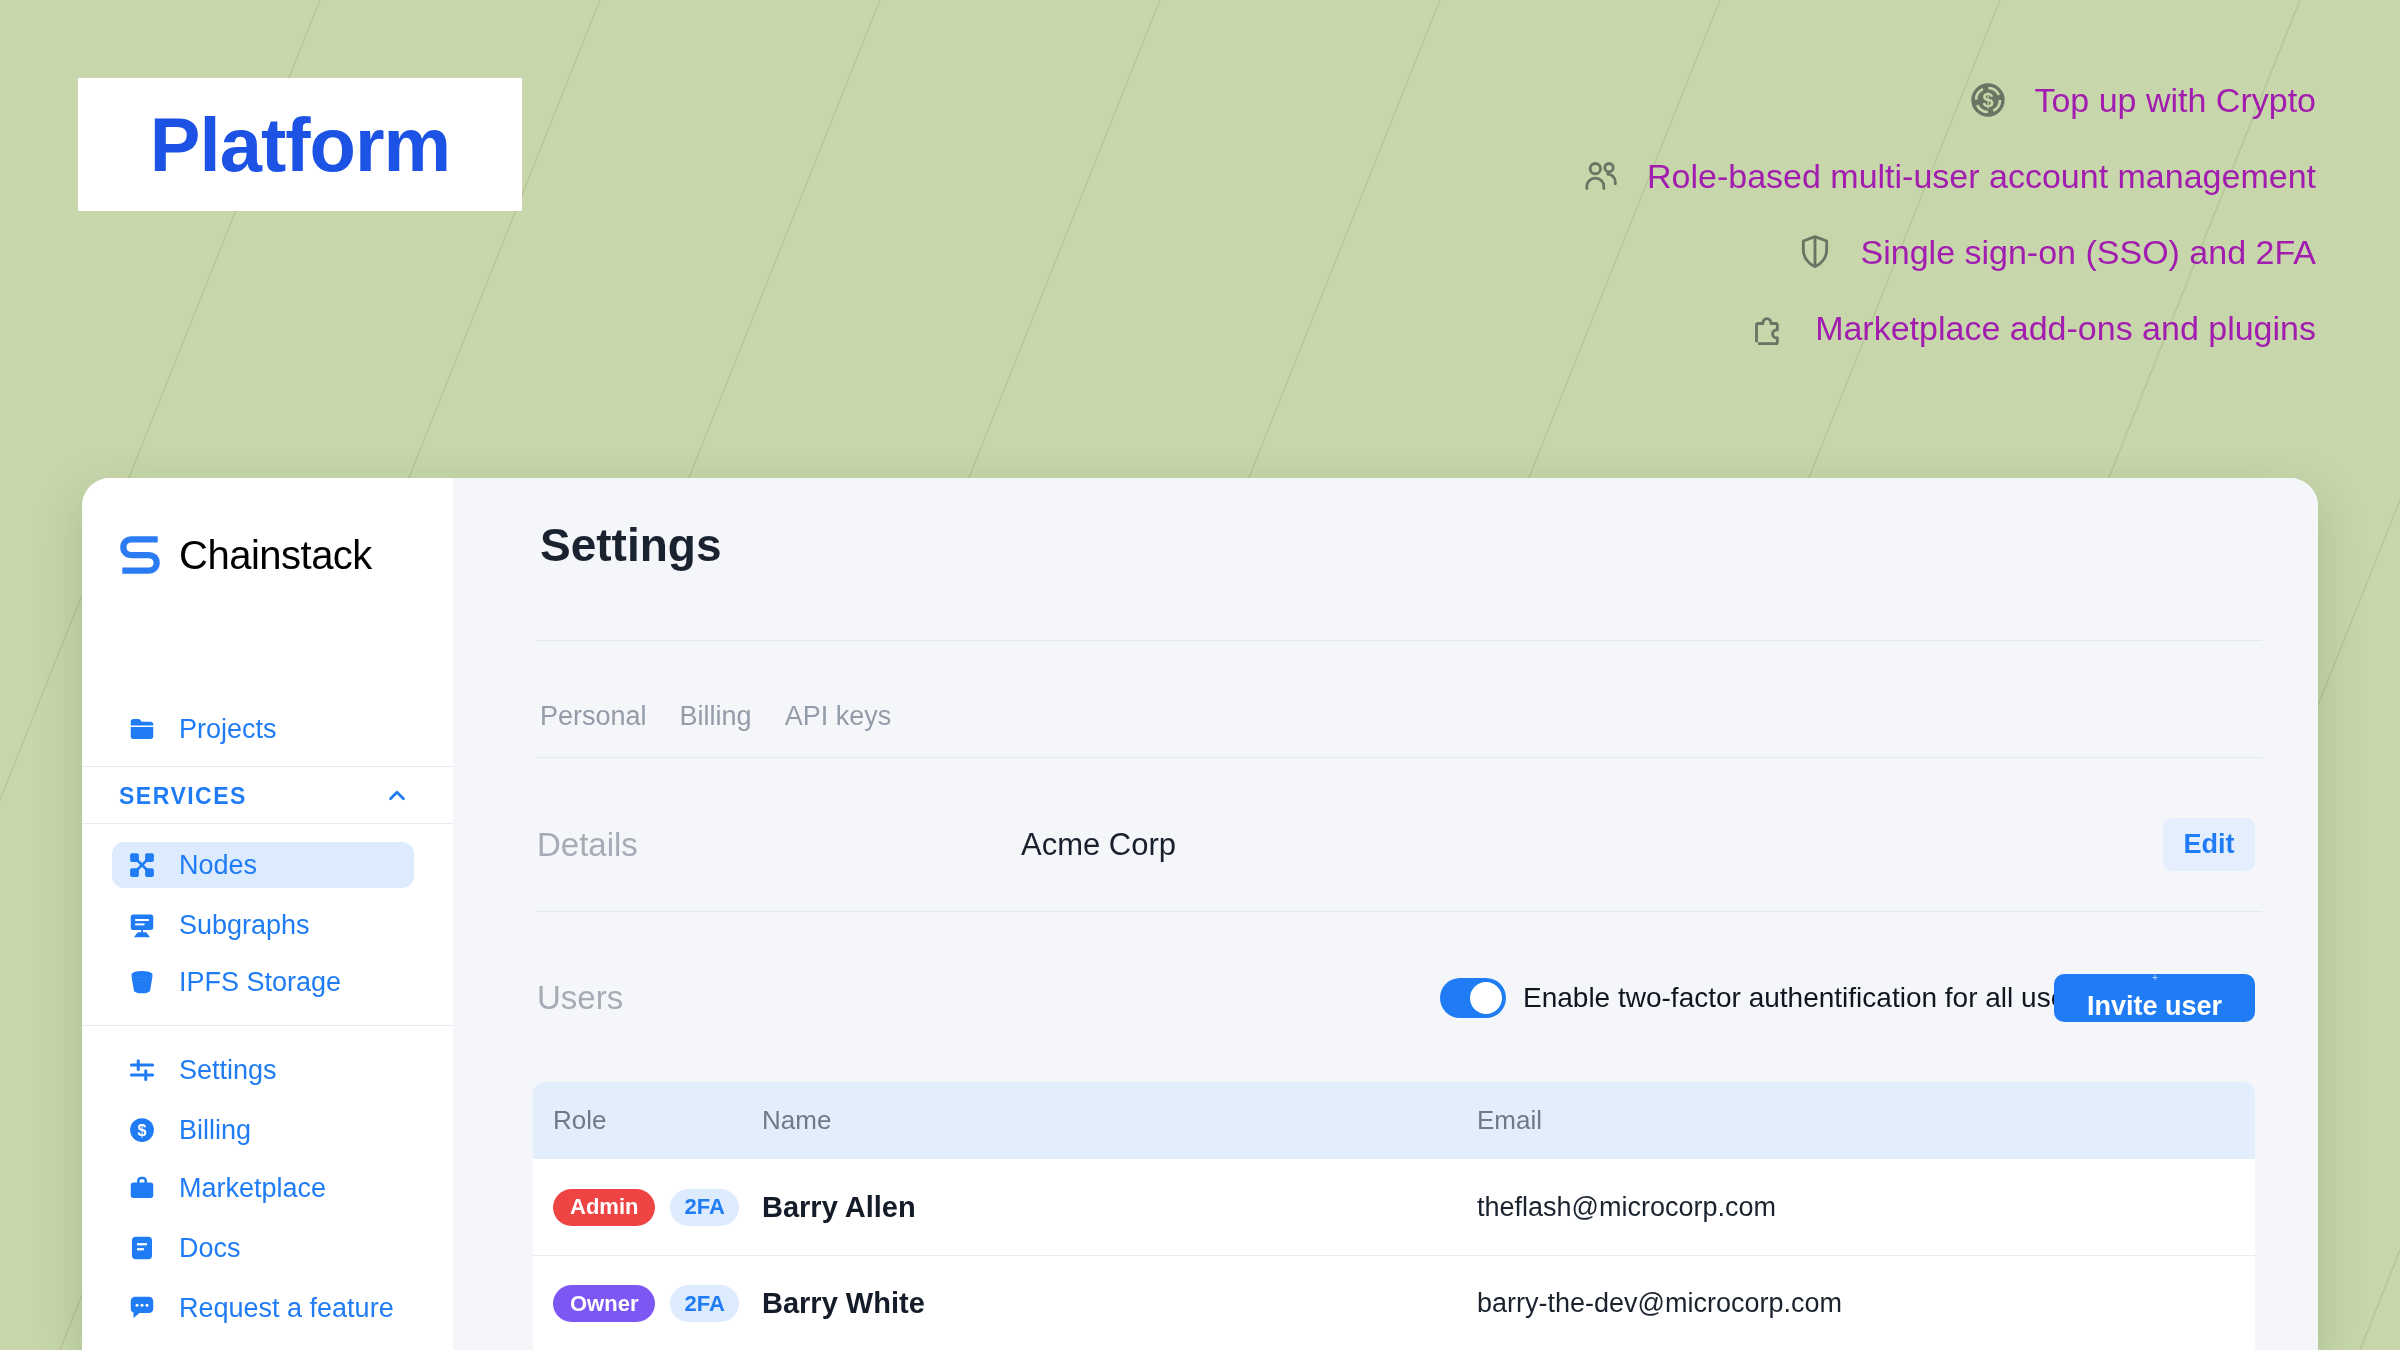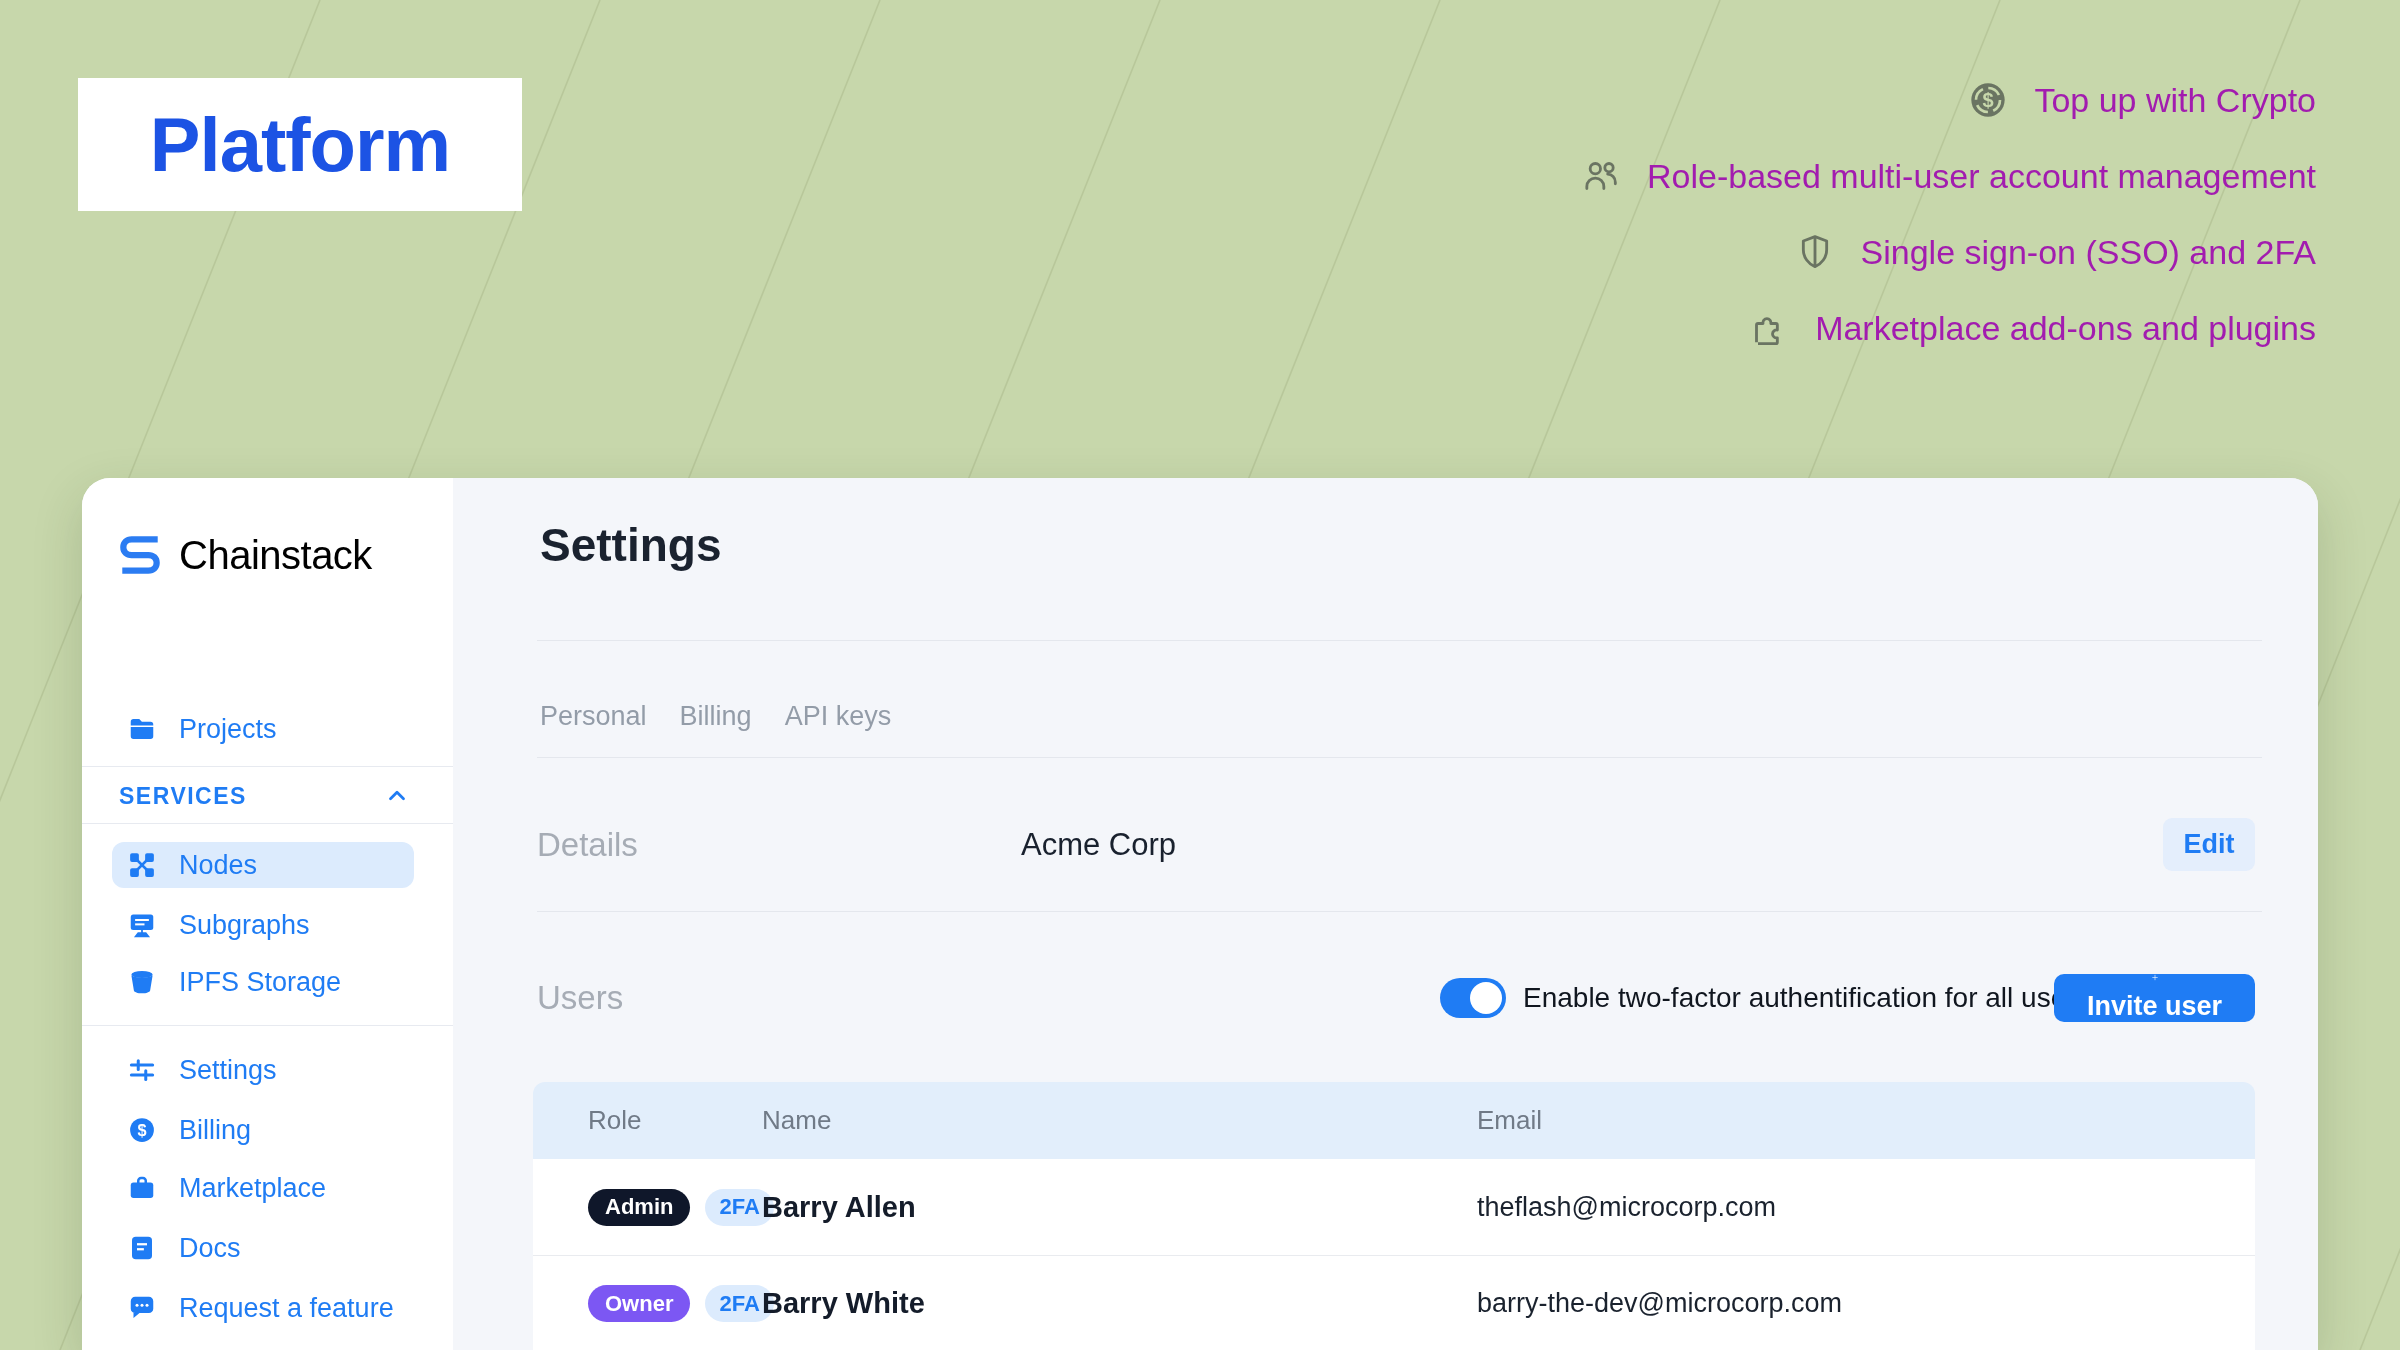--- a/index.html
+++ b/index.html
@@ -58,28 +58,28 @@
   .toggle-label { position:absolute; left:1070px; top:50%; transform:translateY(-50%); font-size:28px; color:#10161f; }
   .invite-btn { position:absolute; right:63px; top:0; width:201px; height:48px; border:none; border-radius:10px;
                 background:#1f7cf4; color:#ffffff; font-size:27px; font-weight:600; cursor:pointer;
                 font-family:inherit; display:flex; align-items:center; justify-content:center; gap:10px;flex-direction:column; }
 
   .table { position:absolute; left:80px; top:604px; width:1722px; }
   .t-header { display:flex; height:77px; align-items:center; background:#e2eefb; border-radius:12px 12px 0 0;
               font-size:26px; color:#707a87; }
   .t-row { display:flex; height:96px; align-items:center; background:#ffffff; }
   .t-row + .t-row { border-top:1px solid #e9ebef; }
-  .c-role { width:229px; padding-left:55px; display:flex; align-items:center; gap:15px; }
+  .c-role { width:229px; padding-left:20px; display:flex; align-items:center; gap:15px; }
   .c-name { width:715px; }
   .c-email { flex:1; }
   .t-row .c-name { font-size:29px; font-weight:700; color:#141c2a; }
   .t-row .c-email { font-size:27px; color:#1a222e; }
   .pill { height:37px; border-radius:19px; padding:0 17px; display:flex; align-items:center;
           font-size:22px; font-weight:700; color:#ffffff; }
-  .pill-admin { background:#0f172a; }
+  .pill-admin { background:#ef4444; }
   .pill-owner { background:#7c57f3; }
   .pill-2fa { background:#dcebfd; color:#1f7cf4; padding:0 14px; }
 </style>
 </head>
 <body>
 
 <div class="stage">
 
   <svg class="bg-lines" width="2400" height="1350">
     <g stroke="#b3c295" stroke-width="1.6" opacity="0.75">

